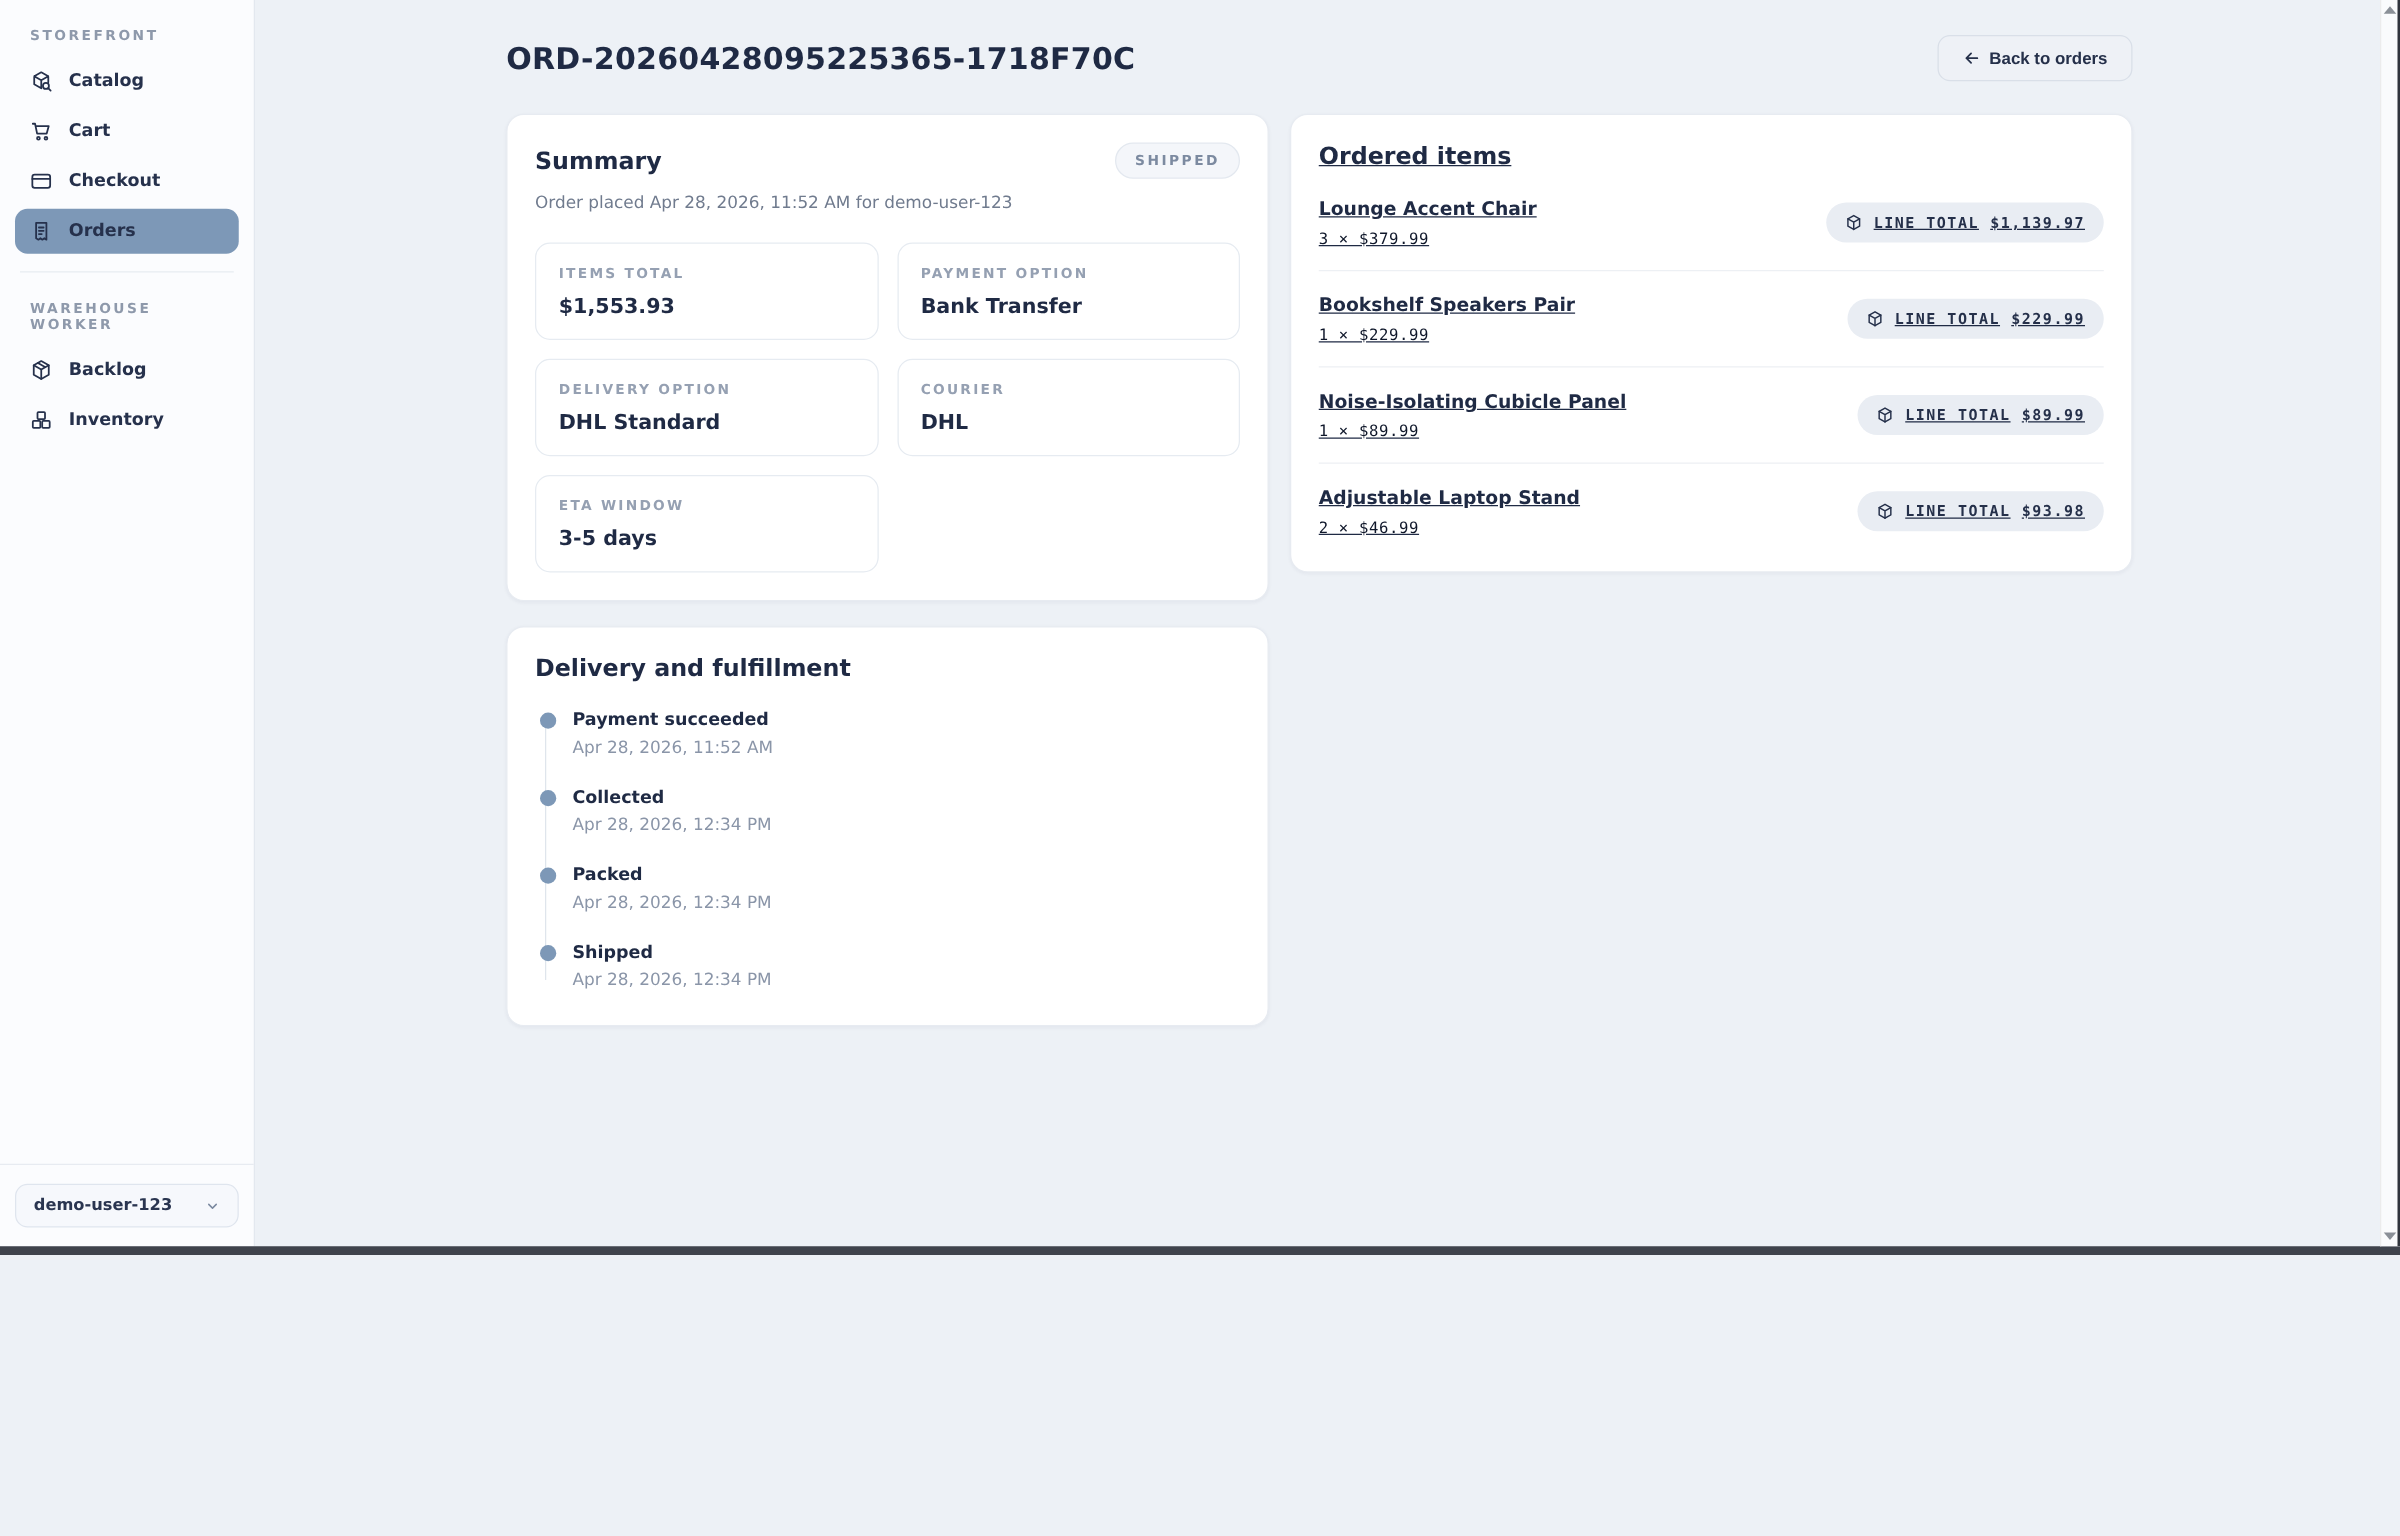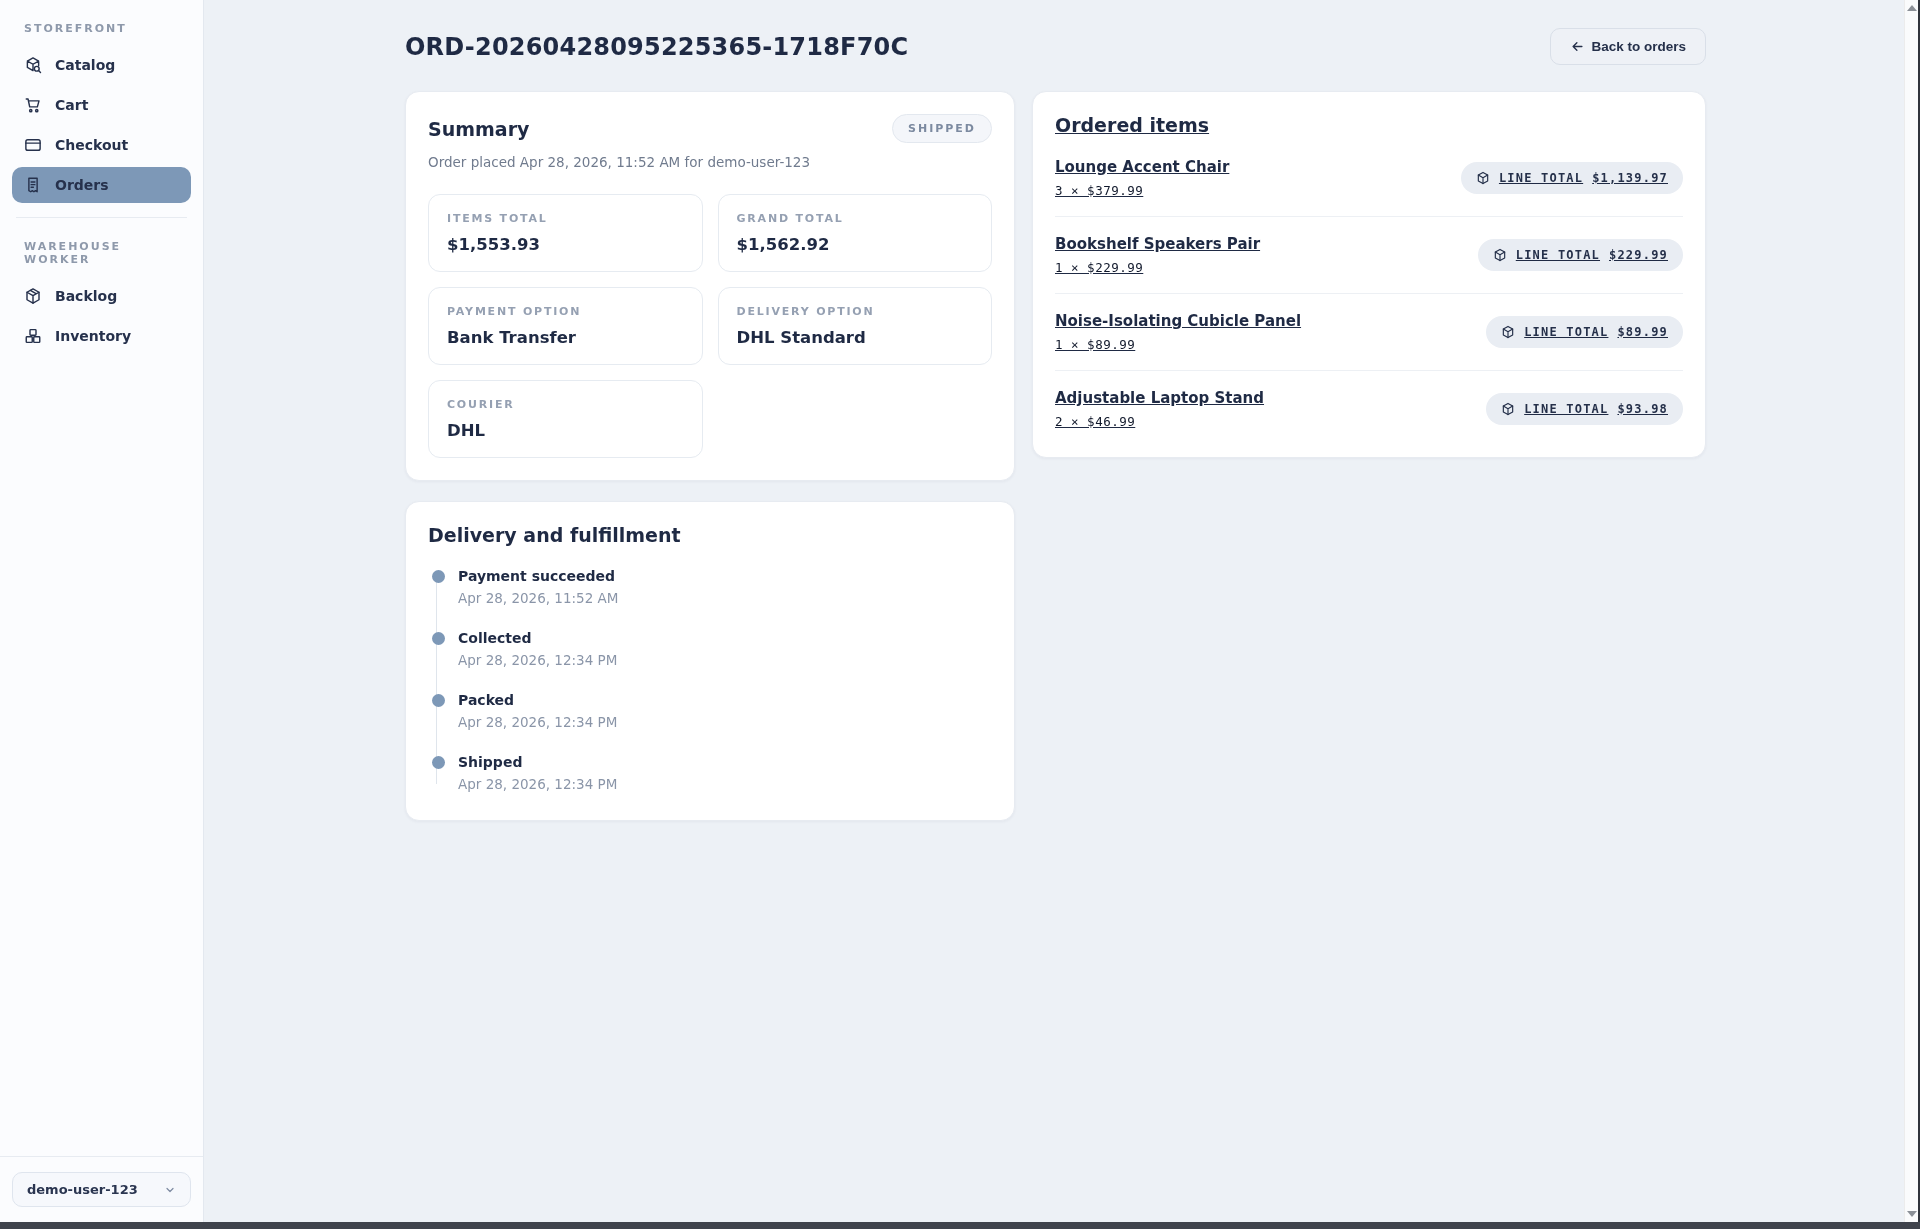--- a/index.html
+++ b/index.html
@@ -2,21 +2,21 @@
 <html><head>
 <meta charset="utf-8">
 <style>
   * { box-sizing: border-box; margin: 0; padding: 0; }
   html, body { width: 1920px; height: 1229px; overflow: hidden; }
   body {
     font-family: "DejaVu Sans", "Liberation Sans", sans-serif;
     background: #edf1f6;
     color: #1f2a44;
   }
-  .app { width: 1920px; height: 1229px; display: flex; flex-direction: column; }
+  .app { width: 1920px; height: 1004px; display: flex; flex-direction: column; }
   .app-row { flex: 1; display: flex; min-height: 0; }
 
   
   .sidebar {
     width: 204px; background: #fbfcfe; border-right: 1px solid #e3e8ef;
     display: flex; flex-direction: column; flex-shrink: 0;
   }
   .nav { flex: 1; padding: 16px 12px; }
   .nav-section-label {
     font-size: 11px; font-weight: bold; letter-spacing: 2px;
@@ -241,34 +241,34 @@
                 <span class="status-badge">SHIPPED</span>
               </div>
               <div class="summary-subtitle">Order placed Apr 28, 2026, 11:52 AM for demo-user-123</div>
 
               <div class="tiles">
                 <div class="tile">
                   <div class="tile-label">ITEMS TOTAL</div>
                   <div class="tile-value">$1,553.93</div>
                 </div>
                 <div class="tile">
-                  <div class="tile-label">GRAND TOTAL</div>
-                  <div class="tile-value">$1,562.92</div>
-                </div>
-                <div class="tile">
                   <div class="tile-label">PAYMENT OPTION</div>
                   <div class="tile-value">Bank Transfer</div>
                 </div>
                 <div class="tile">
                   <div class="tile-label">DELIVERY OPTION</div>
                   <div class="tile-value">DHL Standard</div>
                 </div>
                 <div class="tile">
                   <div class="tile-label">COURIER</div>
                   <div class="tile-value">DHL</div>
+                </div>
+                <div class="tile">
+                  <div class="tile-label">ETA WINDOW</div>
+                  <div class="tile-value">3-5 days</div>
                 </div>
               </div>
             </section>
 
             <section class="card card-delivery">
               <h2 class="card-heading">Delivery and fulfillment</h2>
               <div class="timeline">
                 <div class="timeline-line"></div>
 
                 <div class="step">

